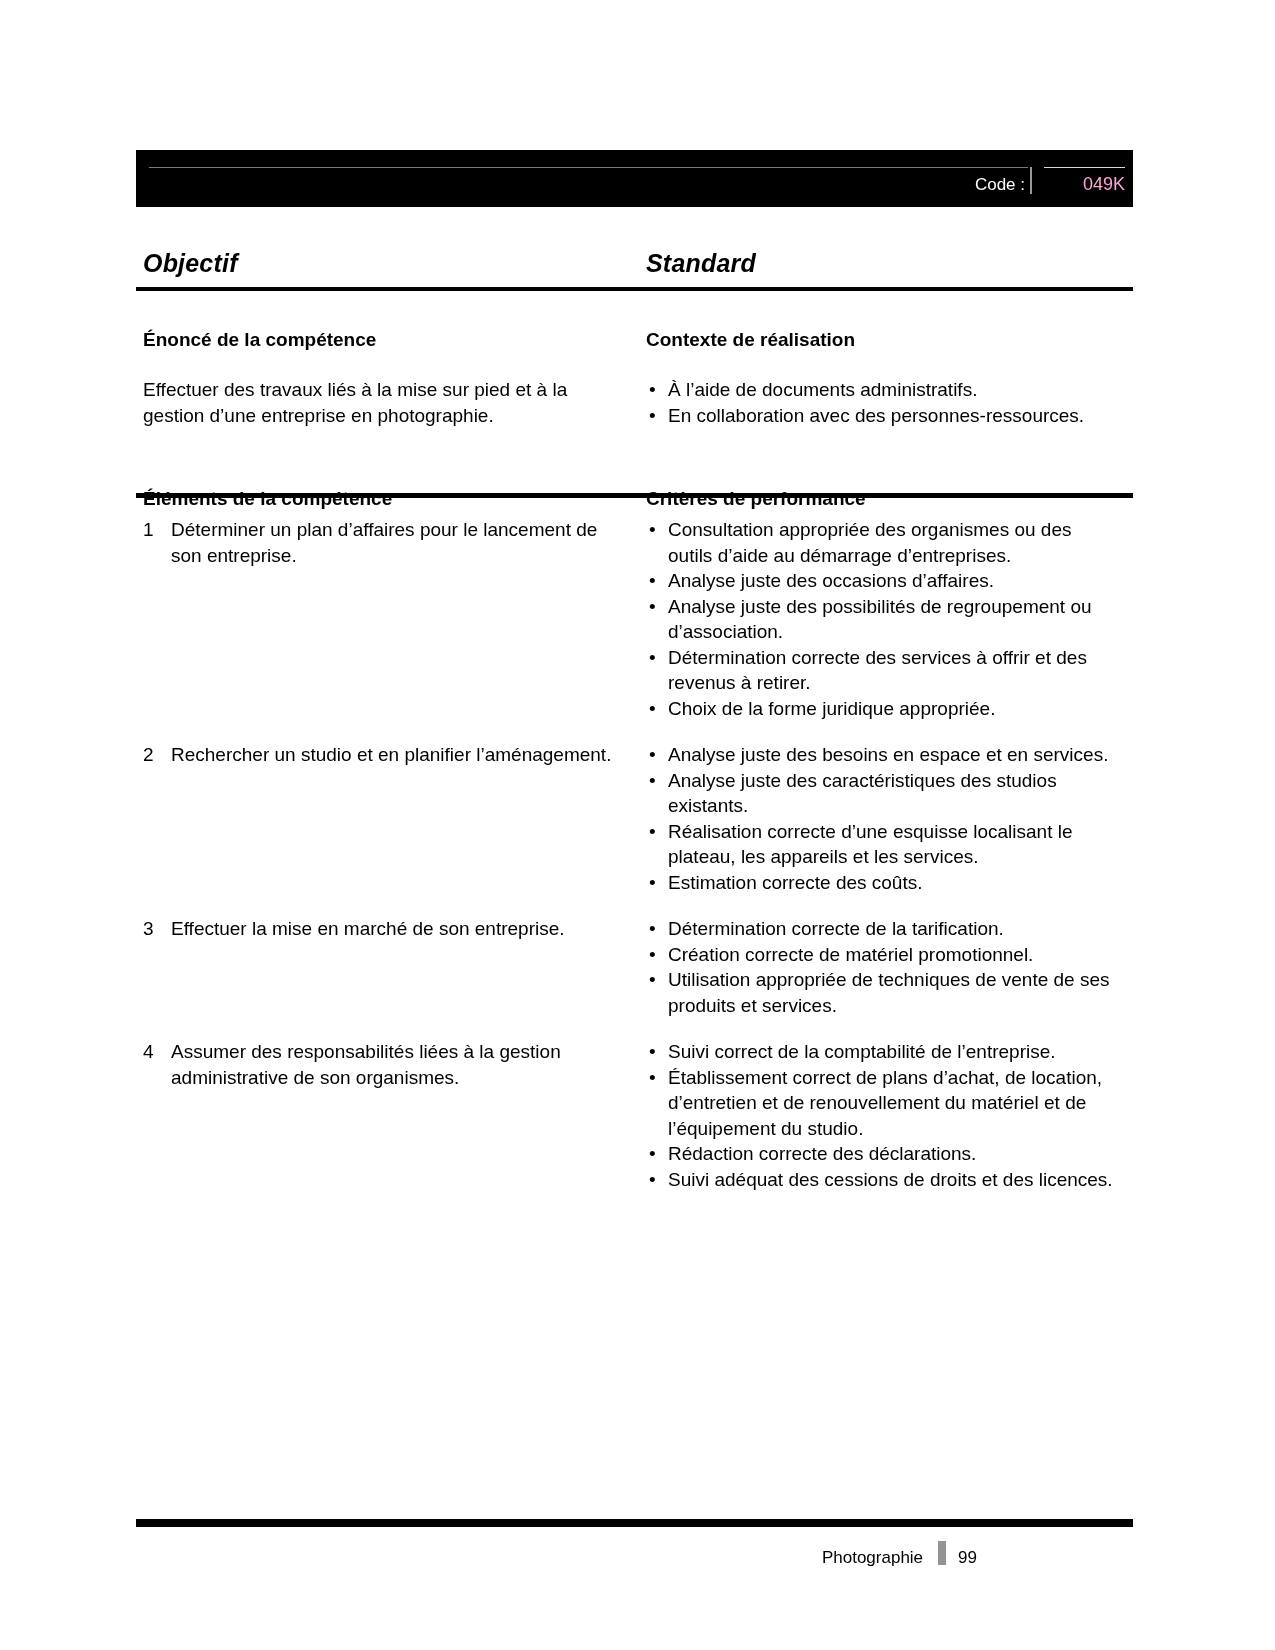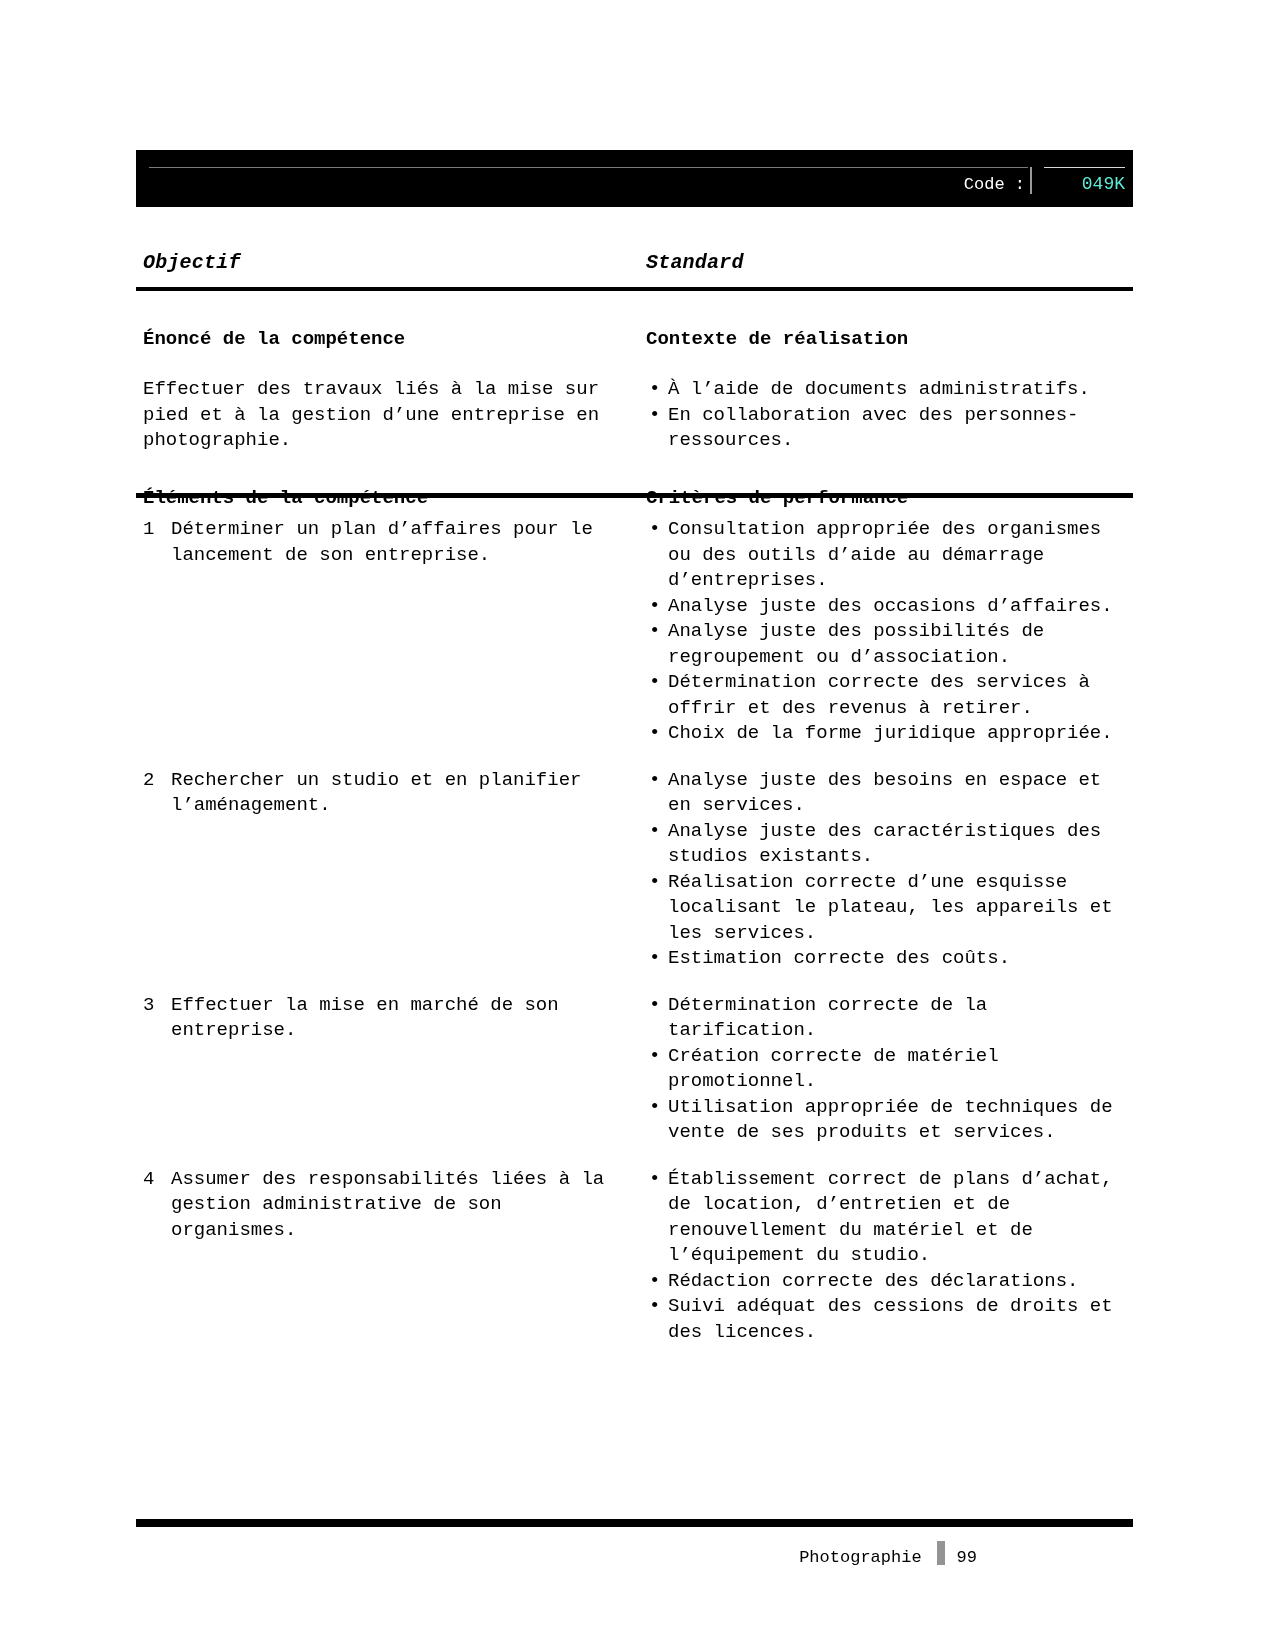--- a/index.html
+++ b/index.html
@@ -1,29 +1,29 @@
 <!DOCTYPE html>
 <html><head>
 <meta charset="utf-8">
 <style>
   html,body { margin:0; padding:0; background:#ffffff; }
   .page {
     position:relative; width:1135px; height:1650px; background:#ffffff;
-    font-family:Liberation Mono, monospace; font-size:19px; line-height:25.5px;
+    font-family:Liberation Sans, sans-serif; font-size:19px; line-height:25.5px;
     color:#000; overflow:hidden;
   }
   
   .header-bar { position:absolute; left:136px; top:150px; width:997px; height:57px; background:#000; }
   .bar-rule-left  { position:absolute; left:13px;  top:17px; width:879px; height:1px; background:#7a7a7a; }
   .bar-vline      { position:absolute; left:894px; top:17px; width:2px;  height:27px; background:#9a9a9a; }
   .bar-rule-right { position:absolute; left:908px; top:17px; width:81px; height:1px; background:#d8d8d8; }
   .code-label { position:absolute; top:25px; right:108px; color:#fff; font-size:17px; line-height:20px; }
-  .code-value { position:absolute; top:23px; right:8px;  color:#5eead4; font-size:18px; line-height:22px; }
+  .code-value { position:absolute; top:23px; right:8px;  color:#f9a8d4; font-size:18px; line-height:22px; }
   
-  .col-head { position:absolute; top:249px; font-size:20px; line-height:28px; font-weight:bold; font-style:italic; letter-spacing:0.2px; }
+  .col-head { position:absolute; top:249px; font-size:25px; line-height:28px; font-weight:bold; font-style:italic; letter-spacing:0.2px; }
   .col-head.left  { left:143px; }
   .col-head.right { left:646px; }
   .rule-1 { position:absolute; left:136px; top:287px; width:997px; height:4px; background:#000; }
   
   .sec-title { position:absolute; top:327px; font-weight:bold; }
   .sec-title.left  { left:143px; }
   .sec-title.right { left:646px; }
   .sec-body-left  { position:absolute; left:143px; top:377px; width:470px; }
   .sec-body-right { position:absolute; left:646px; top:377px; width:480px; }
   
@@ -112,20 +112,21 @@
           <div class="crit">Création correcte de matériel promotionnel.</div>
           <div class="crit">Utilisation appropriée de techniques de vente de ses produits et services.</div>
         </div>
       </div>
       <div class="row">
         <div class="left-cell">
           <div class="num">4</div>
           <div class="item-text">Assumer des responsabilités liées à la gestion administrative de son organismes.</div>
         </div>
         <div class="right-cell">
+          <div class="crit">Suivi correct de la comptabilité de l’entreprise.</div>
           <div class="crit">Établissement correct de plans d’achat, de location, d’entretien et de renouvellement du matériel et de l’équipement du studio.</div>
           <div class="crit">Rédaction correcte des déclarations.</div>
           <div class="crit">Suivi adéquat des cessions de droits et des licences.</div>
         </div>
       </div>
     </div>
 
   <div class="footer-bar"></div>
   <div class="footer-row">
     <span>Photographie</span>

